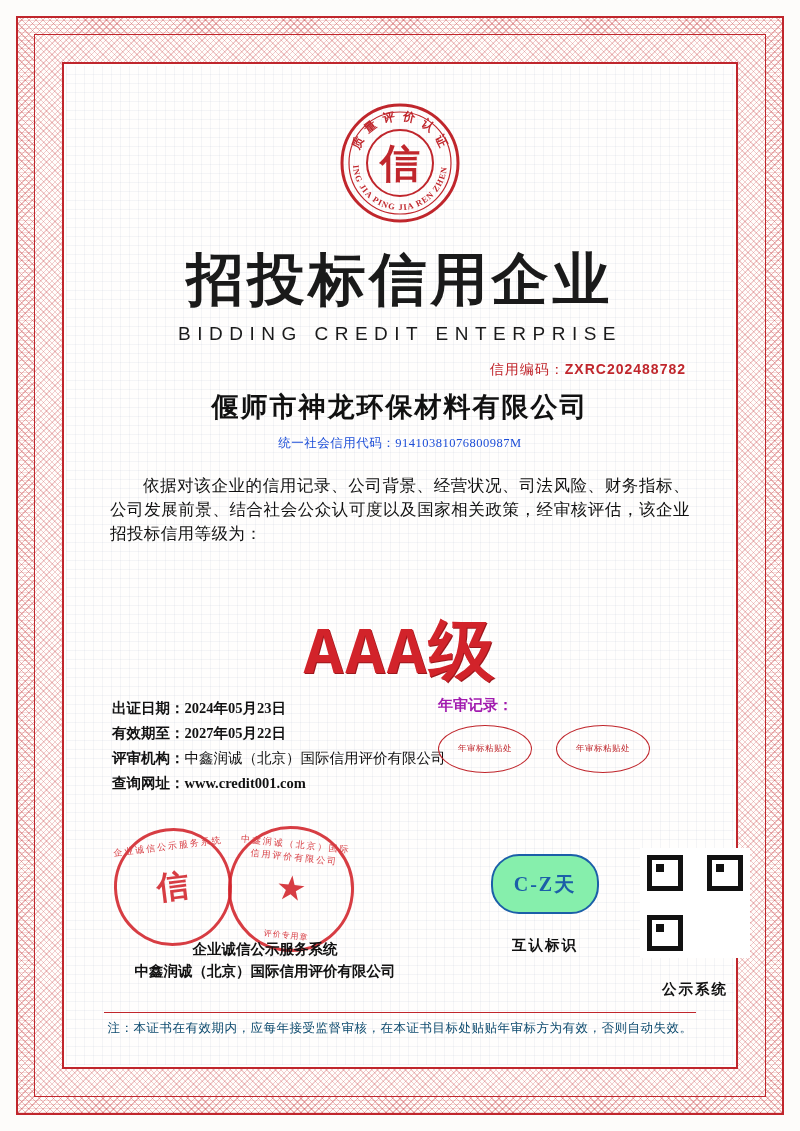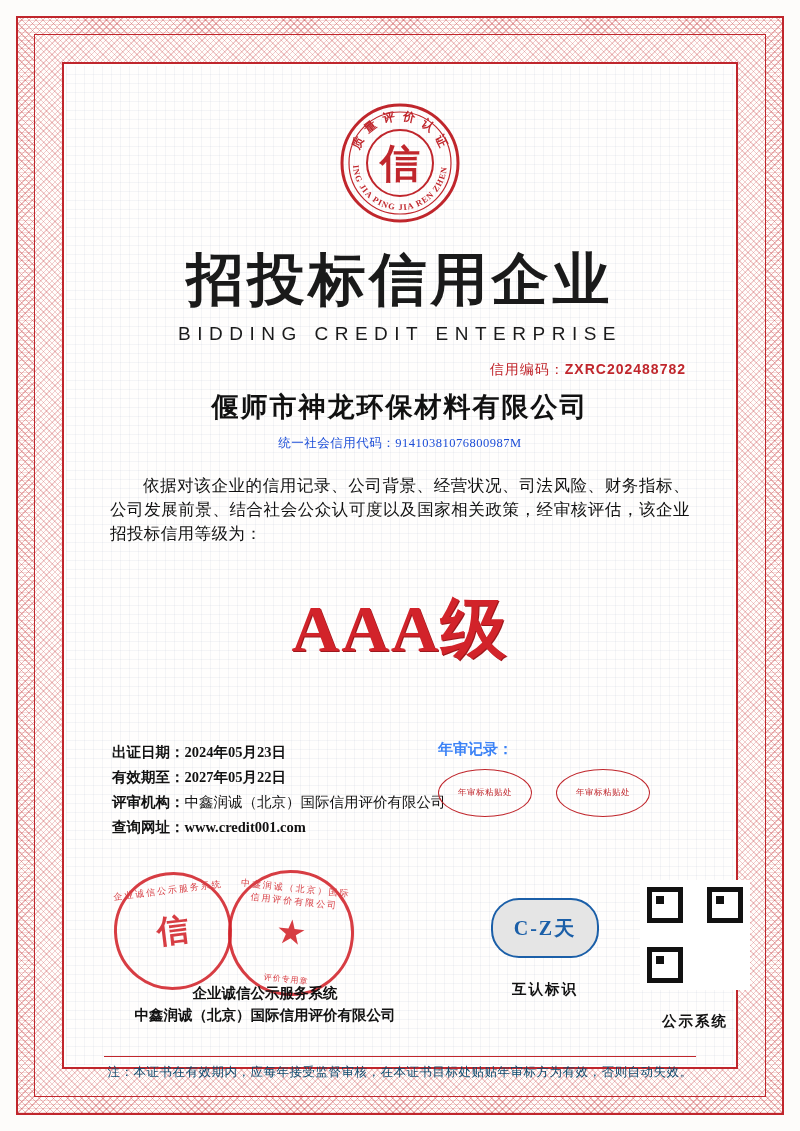--- a/index.html
+++ b/index.html
@@ -148,54 +148,53 @@
     font-size: 16.5px;
     line-height: 24px;
     color: #111;
     text-align: justify;
     text-indent: 2em;
     letter-spacing: 0.4px;
   }
 
   .grade {
     text-align: center;
-    margin-top: 38px;
+    margin-top: 60px;
     font-size: 66px;
     font-weight: bold;
     color: #d2232a;
     letter-spacing: 2px;
-    font-family: Liberation Serif, serif;
+    font-family: Liberation Mono, monospace;
     text-shadow: 1px 1px 0 #9d171c;
   }
 
   
   .info-row {
     display: flex;
-    margin-top: 66px;
   }
   .info-left {
     width: 52%;
     font-size: 14.5px;
     line-height: 25px;
     color: #111;
     padding-left: 12px;
   }
   .info-left .line { white-space: nowrap; }
   .info-left .lbl { font-weight: bold; }
   .info-left .val { font-weight: bold; }
   .info-left .val-n { font-weight: normal; }
 
   .info-right {
     flex: 1;
     padding-left: 14px;
   }
   .review-title {
     font-size: 15px;
     font-weight: bold;
-    color: #3b82f6;
+    color: #a21caf;
     margin-bottom: 10px;
   }
   .stamp-slots {
     display: flex;
     gap: 24px;
   }
   .slot {
     width: 92px;
     height: 46px;
     border: 1px solid #c0262c;
@@ -288,34 +287,34 @@
     border-radius: 28px;
     margin: 0 auto;
     position: relative;
     color: #1b5fa8;
     font-weight: bold;
     font-size: 20px;
     display: flex;
     align-items: center;
     justify-content: center;
     letter-spacing: 2px;
-    background: #e5e5e5;
+    background: #86efac;
   }
   .mutual-label, .pub-label {
     margin-top: 22px;
     font-size: 14.5px;
     font-weight: bold;
     color: #111;
     letter-spacing: 2px;
   }
 
   .qr-wrap {
     position: absolute;
     left: 520px;
-    top: 10px;
+    top: 22px;
     width: 150px;
     text-align: center;
   }
   .qr {
     width: 104px;
     height: 104px;
     margin: 0 auto;
     background-color: #fff;
     background-image:
       repeating-linear-gradient(90deg, #111 0 4px, #fff 4px 8px),

